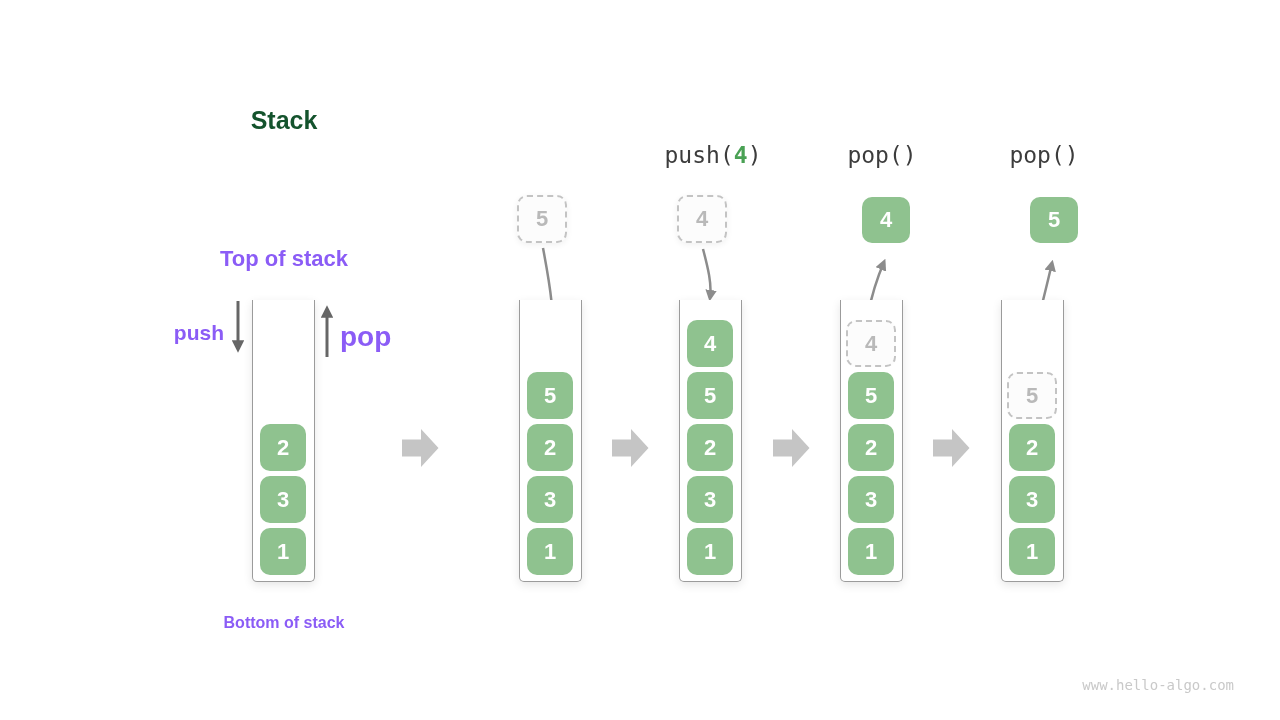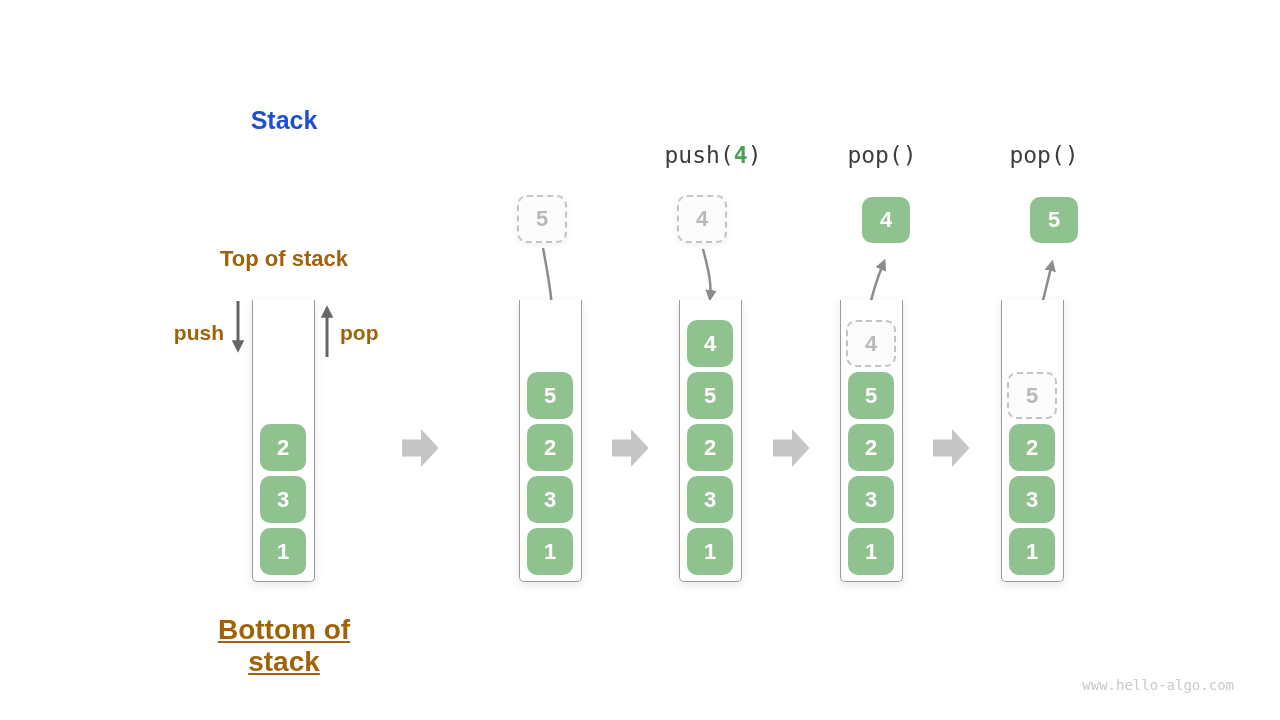--- a/index.html
+++ b/index.html
@@ -2,27 +2,27 @@
 <html><head>
 <meta charset="utf-8">
 <style>
   html,body { margin:0; padding:0; background:#ffffff; }
   .canvas { position:relative; width:1280px; height:720px; background:#ffffff;
             font-family:"Liberation Sans", sans-serif; overflow:hidden; }
 
   .overlay { position:absolute; left:0; top:0; width:1280px; height:720px; pointer-events:none; }
 
   .title { position:absolute; left:234px; top:106px; width:100px; text-align:center;
-           font-size:25px; font-weight:bold; color:#1d4ed8; }
+           font-size:25px; font-weight:bold; color:#14532d; }
 
-  .lbl { position:absolute; font-weight:bold; color:#a16207; }
+  .lbl { position:absolute; font-weight:bold; color:#8b5cf6; }
   .top-label    { left:184px; top:246px; width:200px; text-align:center; font-size:22px; }
-  .bottom-label { left:184px; top:614px; width:200px; text-align:center; font-size:28px;text-decoration:underline; }
+  .bottom-label { left:184px; top:614px; width:200px; text-align:center; font-size:16px; }
   .push-label   { left:148px; top:321px; width:76px; text-align:right; font-size:21px; }
-  .pop-label    { left:340px; top:321px; font-size:21px; }
+  .pop-label    { left:340px; top:321px; font-size:28px; }
 
   .op { position:absolute; top:142px; width:170px; text-align:center;
         font-family:"DejaVu Sans Mono", monospace; font-size:23px; color:#3c3c3c; }
   .op .arg { color:#4aa154; font-weight:bold; }
 
   .stack { position:absolute; top:300px; width:63px; height:282px; box-sizing:border-box;
            border-left:1.5px solid #9b9b9b; border-right:1.5px solid #9b9b9b;
            border-bottom:1.5px solid #9b9b9b; border-radius:0 0 5px 5px;
            background:#ffffff; box-shadow:0 3px 10px rgba(0,0,0,0.10); }
 

